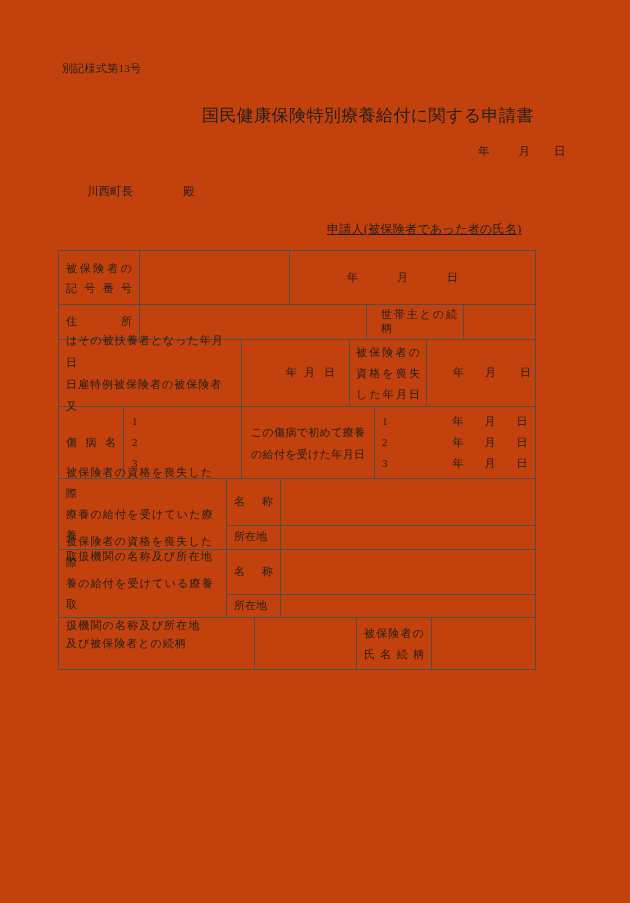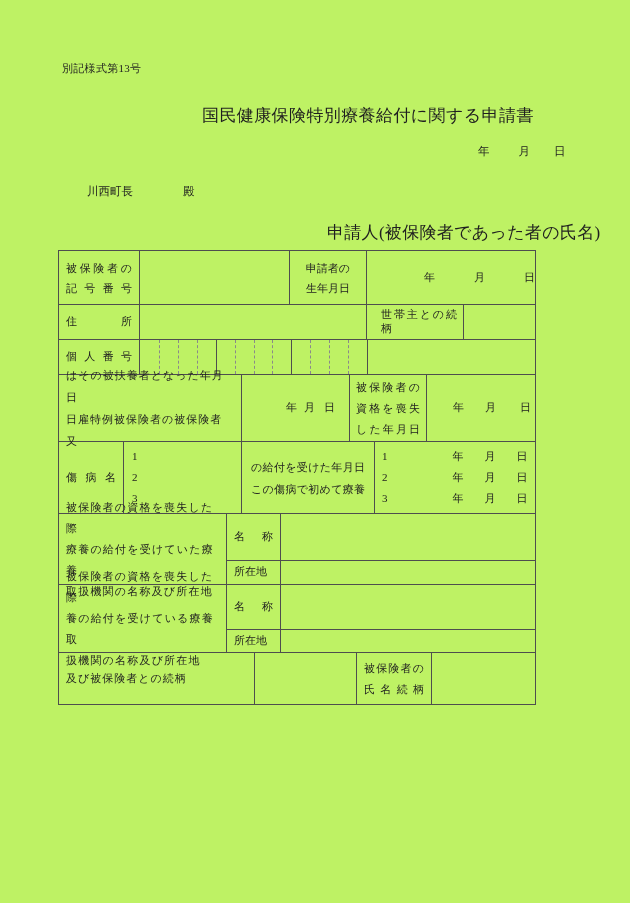--- a/index.html
+++ b/index.html
@@ -2,33 +2,33 @@
 <html><head>
 <meta charset="utf-8">
 <style>
   :root{
     --b:#4e4e4e;        
     --bd:#8a8a8a;       
     --tx:#1f1f1f;       
   }
   html,body{margin:0;padding:0;background:#fff;}
   .page{
-    position:relative;width:630px;height:903px;background:#bef264;
+    position:relative;width:630px;height:903px;background:#c2410c;
     font-family:"Liberation Serif","DejaVu Serif",serif;
     color:var(--tx);font-size:11px;line-height:1.25;
     overflow:hidden;
   }
   .abs{position:absolute;}
   .form-number{left:62px;top:62px;letter-spacing:.3px;}
   .title{left:202px;top:105px;font-size:17px;letter-spacing:.4px;}
   .hdate{left:478px;top:144px;display:flex;font-size:11.5px;}
   .hdate .m{margin-left:29px;} .hdate .d{margin-left:24px;}
   .addressee{left:87px;top:184px;display:flex;font-size:11.5px;}
   .addressee .dono{margin-left:50px;}
-  .applicant{left:327px;top:222px;font-size:17px;letter-spacing:.3px;}
+  .applicant{left:327px;top:222px;font-size:12px;letter-spacing:.3px;text-decoration:underline;}
 
   
   .ftable{position:absolute;left:58px;top:250px;width:476px;border:1px solid var(--b);}
   .trow{display:flex;box-sizing:border-box;}
   .trow + .trow{border-top:1px solid var(--b);}
   .c{box-sizing:border-box;display:flex;flex-direction:column;justify-content:center;}
   .c + .c{border-left:1px solid var(--b);}
   .grow{flex:1 1 auto;}
   .ln{display:block;}
   .pad{padding-left:7px;padding-right:7px;}
@@ -81,64 +81,40 @@
   <div class="abs applicant">申請人(被保険者であった者の氏名)</div>
 
   <div class="ftable">
 
     <div class="trow r1" style="height:53px">
       <div class="c pad" style="width:80px">
         <span class="ln jl lh20">被保険者の</span>
         <span class="ln jl lh20">記 号 番 号</span>
       </div>
       <div class="c" style="width:150px"></div>
-      <div class="c ctr" style="width:77px">
-        <span class="ln lh20">申請者の</span>
-        <span class="ln lh20">生年月日</span>
-      </div>
       <div class="c grow">
         <div class="dg">
           <span class="y">年</span>
           <span class="m">月</span>
           <span class="d">日</span>
         </div>
       </div>
     </div>
 
     <div class="trow" style="height:35px">
       <div class="c pad" style="width:80px">
         <span class="ln jl">住　所</span>
       </div>
       <div class="c" style="width:227px"></div>
       <div class="c" style="width:97px;padding-left:14px;padding-right:6px">
         <span class="ln jl">世帯主との続柄</span>
       </div>
       <div class="c grow"></div>
     </div>
 
-    <div class="trow" style="height:35px">
-      <div class="c pad" style="width:80px">
-        <span class="ln jl">個 人 番 号</span>
-      </div>
-      <div class="c pnboxes" style="width:228px;flex-direction:row">
-        <div class="pnb"></div>
-        <div class="pnb dash"></div>
-        <div class="pnb dash"></div>
-        <div class="pnb dash"></div>
-        <div class="pnb solid"></div>
-        <div class="pnb dash"></div>
-        <div class="pnb dash"></div>
-        <div class="pnb dash"></div>
-        <div class="pnb solid"></div>
-        <div class="pnb dash"></div>
-        <div class="pnb dash"></div>
-        <div class="pnb dash"></div>
-      </div>
-      <div class="c grow"></div>
-    </div>
 
     <div class="trow r4" style="height:67px">
       <div class="c pad" style="width:182px">
         <span class="ln ls10 lh22">はその被扶養者となった年月日</span>
         <span class="ln ls10 lh22">日雇特例被保険者の被保険者又</span>
       </div>
       <div class="c" style="width:108px">
         <div class="dg dg2">
           <span class="y">年</span>
           <span class="m">月</span>
@@ -162,22 +138,22 @@
     <div class="trow" style="height:72px">
       <div class="c pad" style="width:64px">
         <span class="ln jl">傷 病 名</span>
       </div>
       <div class="c" style="width:118px;padding-left:8px">
         <span class="ln lh21">1</span>
         <span class="ln lh21">2</span>
         <span class="ln lh21">3</span>
       </div>
       <div class="c" style="width:133px;padding-left:9px;padding-right:9px">
+        <span class="ln jl lh22">この傷病で初めて療養</span>
         <span class="ln jl lh22">の給付を受けた年月日</span>
-        <span class="ln jl lh22">この傷病で初めて療養</span>
       </div>
       <div class="c grow">
         <div class="dline">
           <span class="num">1</span>
           <span class="y">年</span>
           <span class="m">月</span>
           <span class="d">日</span>
         </div>
         <div class="dline">
           <span class="num">2</span>

